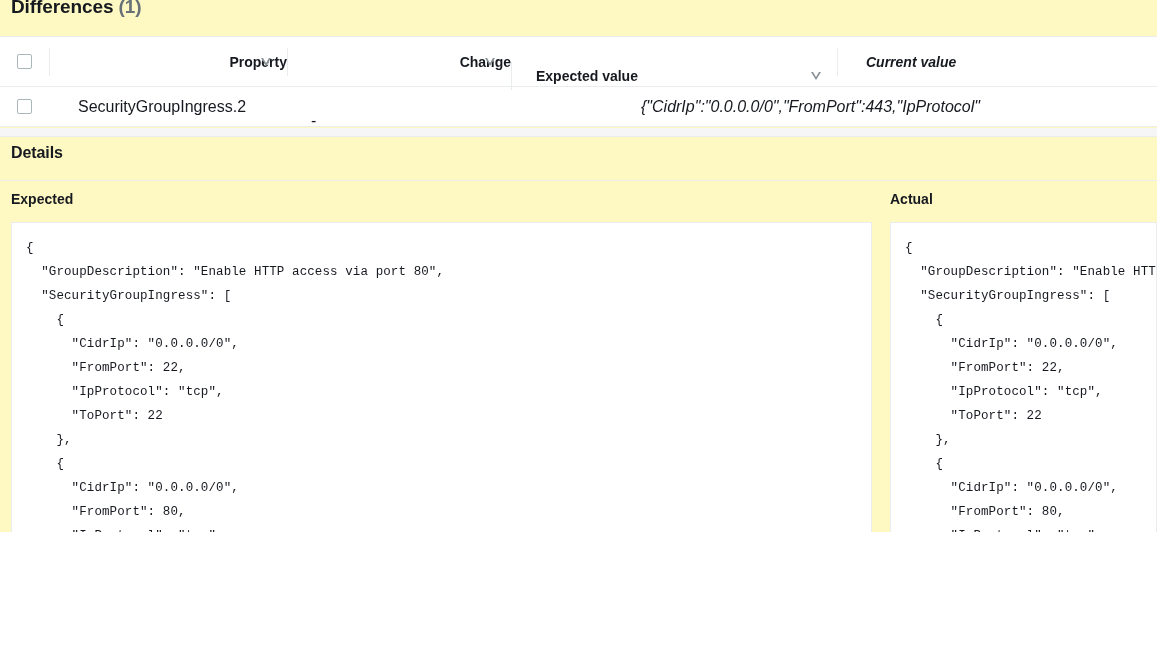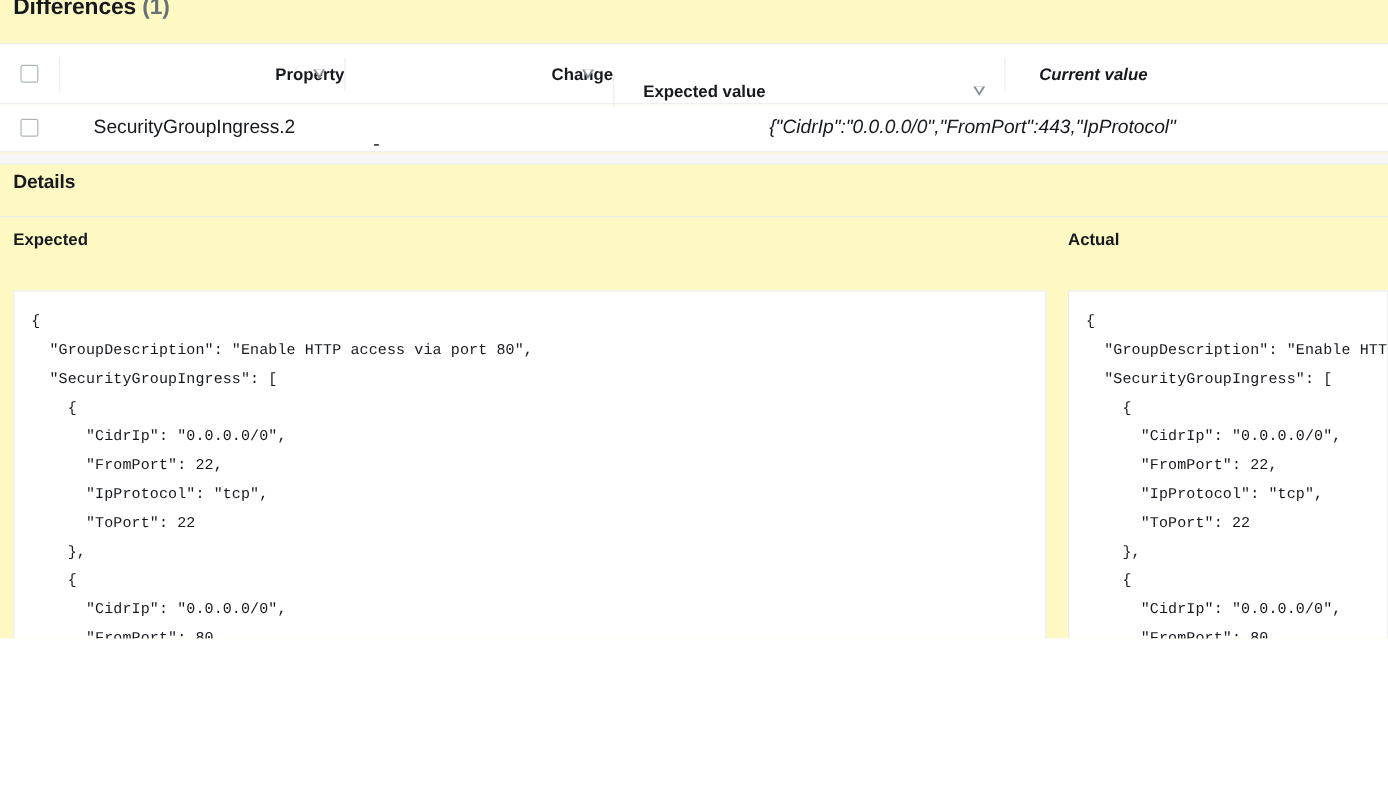--- a/index.html
+++ b/index.html
@@ -164,21 +164,20 @@
     width: 1157px;
     height: 471px;
     display: flex;
     gap: 18px;
   }
 
   .panel {
     display: flex;
     flex-direction: column;
     min-width: 0;
-    gap: 20px;
   }
   .panel-expected { width: 872px; flex: 0 0 872px; padding-left: 11px; }
   .panel-actual   { width: 267px; flex: 0 0 267px; }
 
   .panel-label {
     font-size: 14px;
     font-weight: 700;
     color: #16191f;
     margin-bottom: 14px;
     line-height: 18px;

